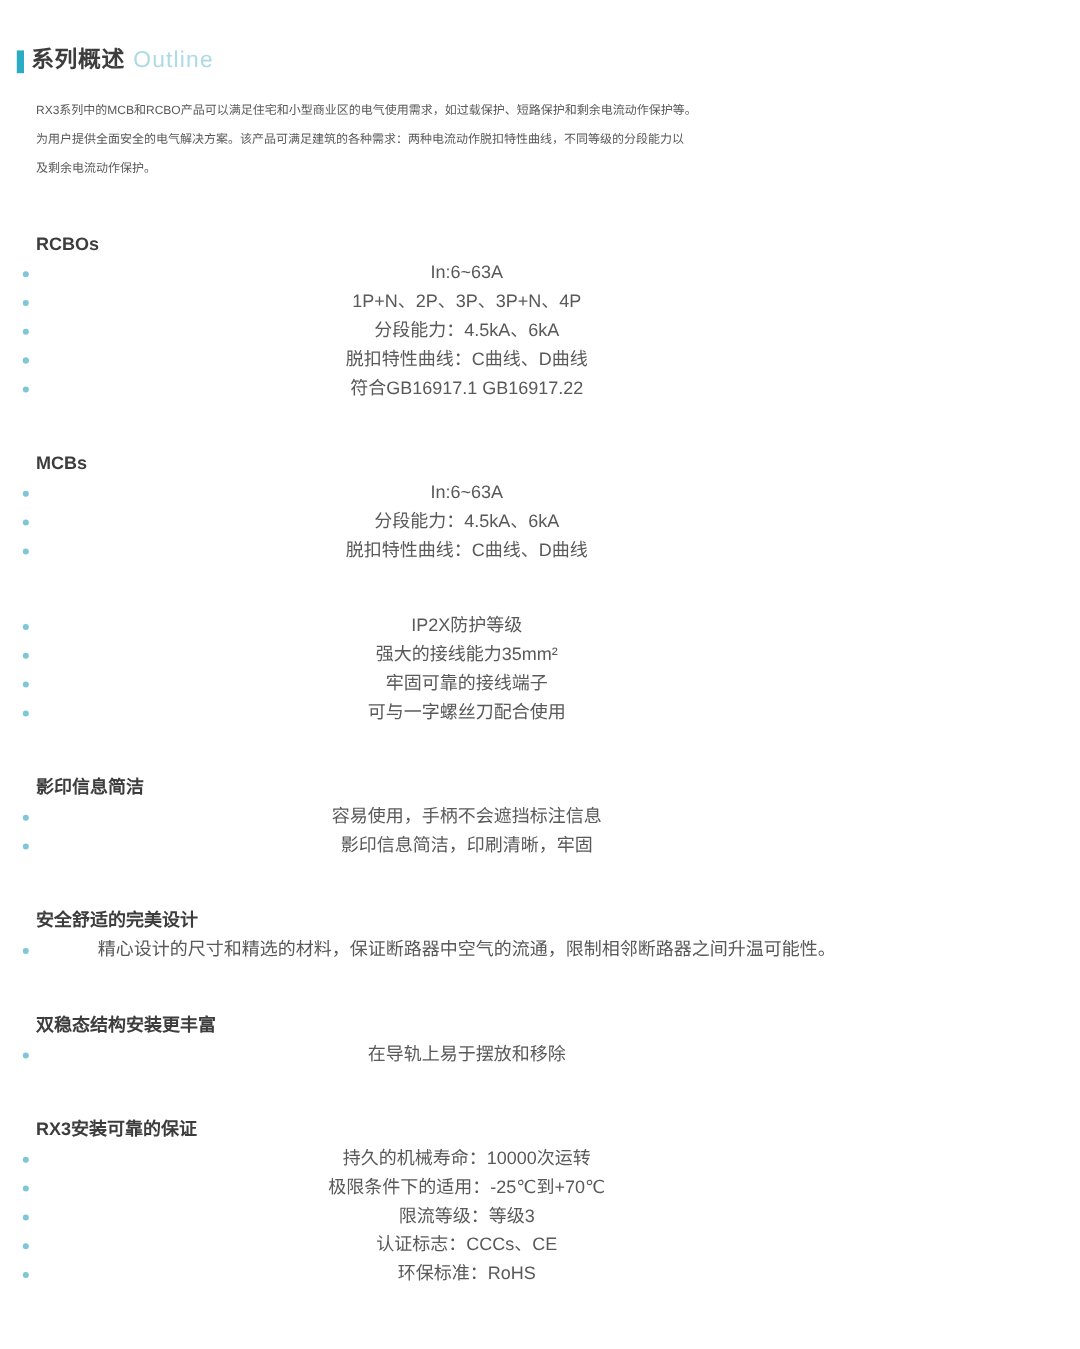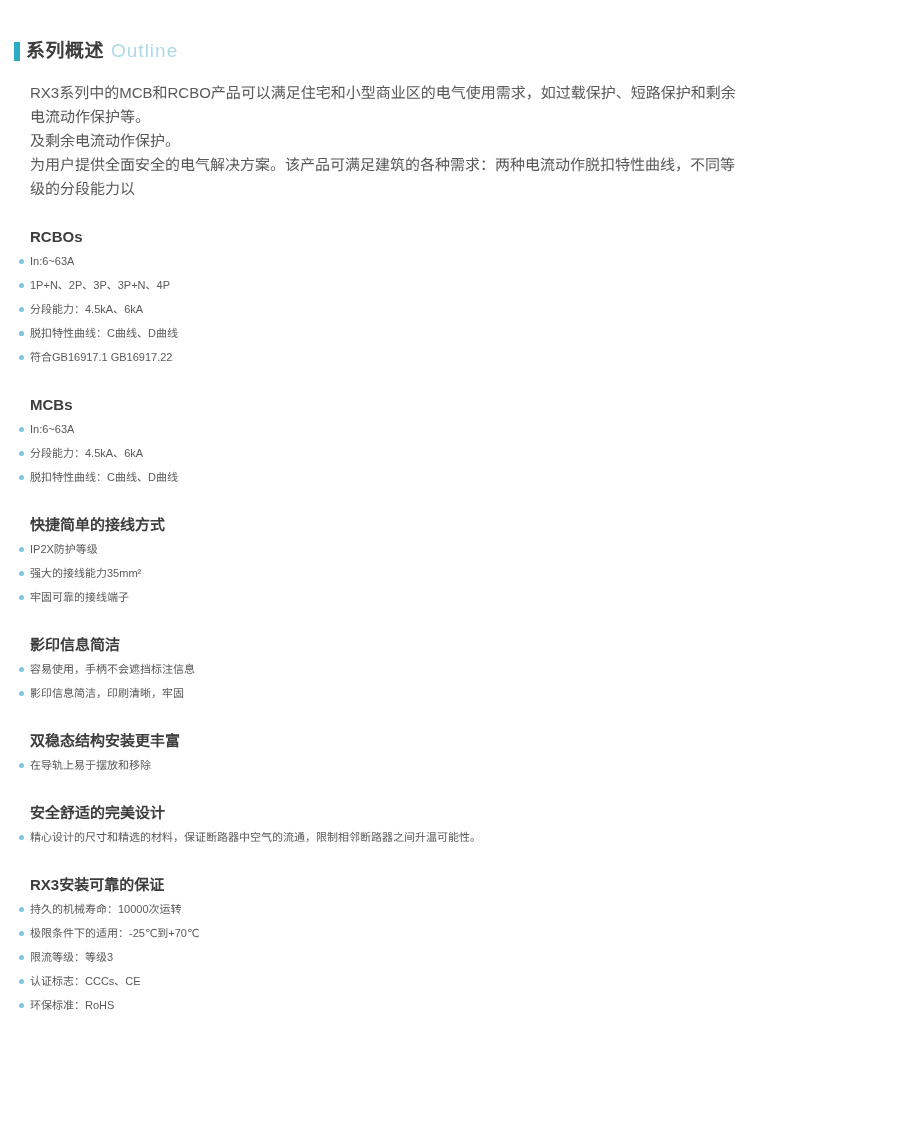--- a/index.html
+++ b/index.html
@@ -47,43 +47,44 @@
   }
   .title-en {
     font-weight: 400;
     color: var(--title-en);
     margin-left: 7px;
     letter-spacing: 1px;
   }
   
   .intro {
     color: var(--body-text);
-    font-size: 15px;
+    font-size: 10px;
   }
   .intro-line {
     line-height: 24px;
   }
   
   .feature-section {
-    margin-top: 24px;
+    margin-top: 39px;
   }
   .section-heading {
     font-size: 15px;
     line-height: 24px;
     font-weight: 700;
     color: var(--heading-text);
   }
   .bullet-list {
     list-style: none;
   }
   .bullet-item {
     position: relative;
-    font-size: 11px;
+    font-size: 15px;
     line-height: 24px;
     color: var(--body-text);
+    text-align: center;
   }
   .bullet-dot {
     position: absolute;
     left: -11px;
     top: 10px;
     width: 5px;
     height: 5px;
     border-radius: 50%;
     background: var(--bullet);
   }
@@ -93,22 +94,22 @@
 
 <div class="page">
 
   <header class="header">
     <span class="accent-bar"></span>
     <h1 class="title"><span class="title-cn">系列概述</span><span class="title-en">Outline</span></h1>
   </header>
 
   <div class="intro">
     <div class="intro-line">RX3系列中的MCB和RCBO产品可以满足住宅和小型商业区的电气使用需求，如过载保护、短路保护和剩余电流动作保护等。</div>
+    <div class="intro-line">为用户提供全面安全的电气解决方案。该产品可满足建筑的各种需求：两种电流动作脱扣特性曲线，不同等级的分段能力以</div>
     <div class="intro-line">及剩余电流动作保护。</div>
-    <div class="intro-line">为用户提供全面安全的电气解决方案。该产品可满足建筑的各种需求：两种电流动作脱扣特性曲线，不同等级的分段能力以</div>
   </div>
 
   <main id="sections">
     <section class="feature-section">
       <h2 class="section-heading">RCBOs</h2>
       <ul class="bullet-list">
     <li class="bullet-item"><span class="bullet-dot"></span><span class="bullet-text">In:6~63A</span></li>
 
     <li class="bullet-item"><span class="bullet-dot"></span><span class="bullet-text">1P+N、2P、3P、3P+N、4P</span></li>
 
@@ -130,51 +131,51 @@
 
     <li class="bullet-item"><span class="bullet-dot"></span><span class="bullet-text">分段能力：4.5kA、6kA</span></li>
 
     <li class="bullet-item"><span class="bullet-dot"></span><span class="bullet-text">脱扣特性曲线：C曲线、D曲线</span></li>
 
 
   </ul>
     </section>
 
     <section class="feature-section">
-      <h2 class="section-heading">快捷简单的接线方式</h2>
       <ul class="bullet-list">
     <li class="bullet-item"><span class="bullet-dot"></span><span class="bullet-text">IP2X防护等级</span></li>
 
     <li class="bullet-item"><span class="bullet-dot"></span><span class="bullet-text">强大的接线能力35mm²</span></li>
 
     <li class="bullet-item"><span class="bullet-dot"></span><span class="bullet-text">牢固可靠的接线端子</span></li>
 
+    <li class="bullet-item"><span class="bullet-dot"></span><span class="bullet-text">可与一字螺丝刀配合使用</span></li>
   </ul>
     </section>
 
     <section class="feature-section">
       <h2 class="section-heading">影印信息简洁</h2>
       <ul class="bullet-list">
     <li class="bullet-item"><span class="bullet-dot"></span><span class="bullet-text">容易使用，手柄不会遮挡标注信息</span></li>
 
     <li class="bullet-item"><span class="bullet-dot"></span><span class="bullet-text">影印信息简洁，印刷清晰，牢固</span></li>
   </ul>
     </section>
 
     <section class="feature-section">
-      <h2 class="section-heading">双稳态结构安装更丰富</h2>
+      <h2 class="section-heading">安全舒适的完美设计</h2>
       <ul class="bullet-list">
-    <li class="bullet-item"><span class="bullet-dot"></span><span class="bullet-text">在导轨上易于摆放和移除</span></li>
+    <li class="bullet-item"><span class="bullet-dot"></span><span class="bullet-text">精心设计的尺寸和精选的材料，保证断路器中空气的流通，限制相邻断路器之间升温可能性。</span></li>
   </ul>
     </section>
 
     <section class="feature-section">
-      <h2 class="section-heading">安全舒适的完美设计</h2>
+      <h2 class="section-heading">双稳态结构安装更丰富</h2>
       <ul class="bullet-list">
-    <li class="bullet-item"><span class="bullet-dot"></span><span class="bullet-text">精心设计的尺寸和精选的材料，保证断路器中空气的流通，限制相邻断路器之间升温可能性。</span></li>
+    <li class="bullet-item"><span class="bullet-dot"></span><span class="bullet-text">在导轨上易于摆放和移除</span></li>
   </ul>
     </section>
 
     <section class="feature-section">
       <h2 class="section-heading">RX3安装可靠的保证</h2>
       <ul class="bullet-list">
     <li class="bullet-item"><span class="bullet-dot"></span><span class="bullet-text">持久的机械寿命：10000次运转</span></li>
 
     <li class="bullet-item"><span class="bullet-dot"></span><span class="bullet-text">极限条件下的适用：-25℃到+70℃</span></li>
 

